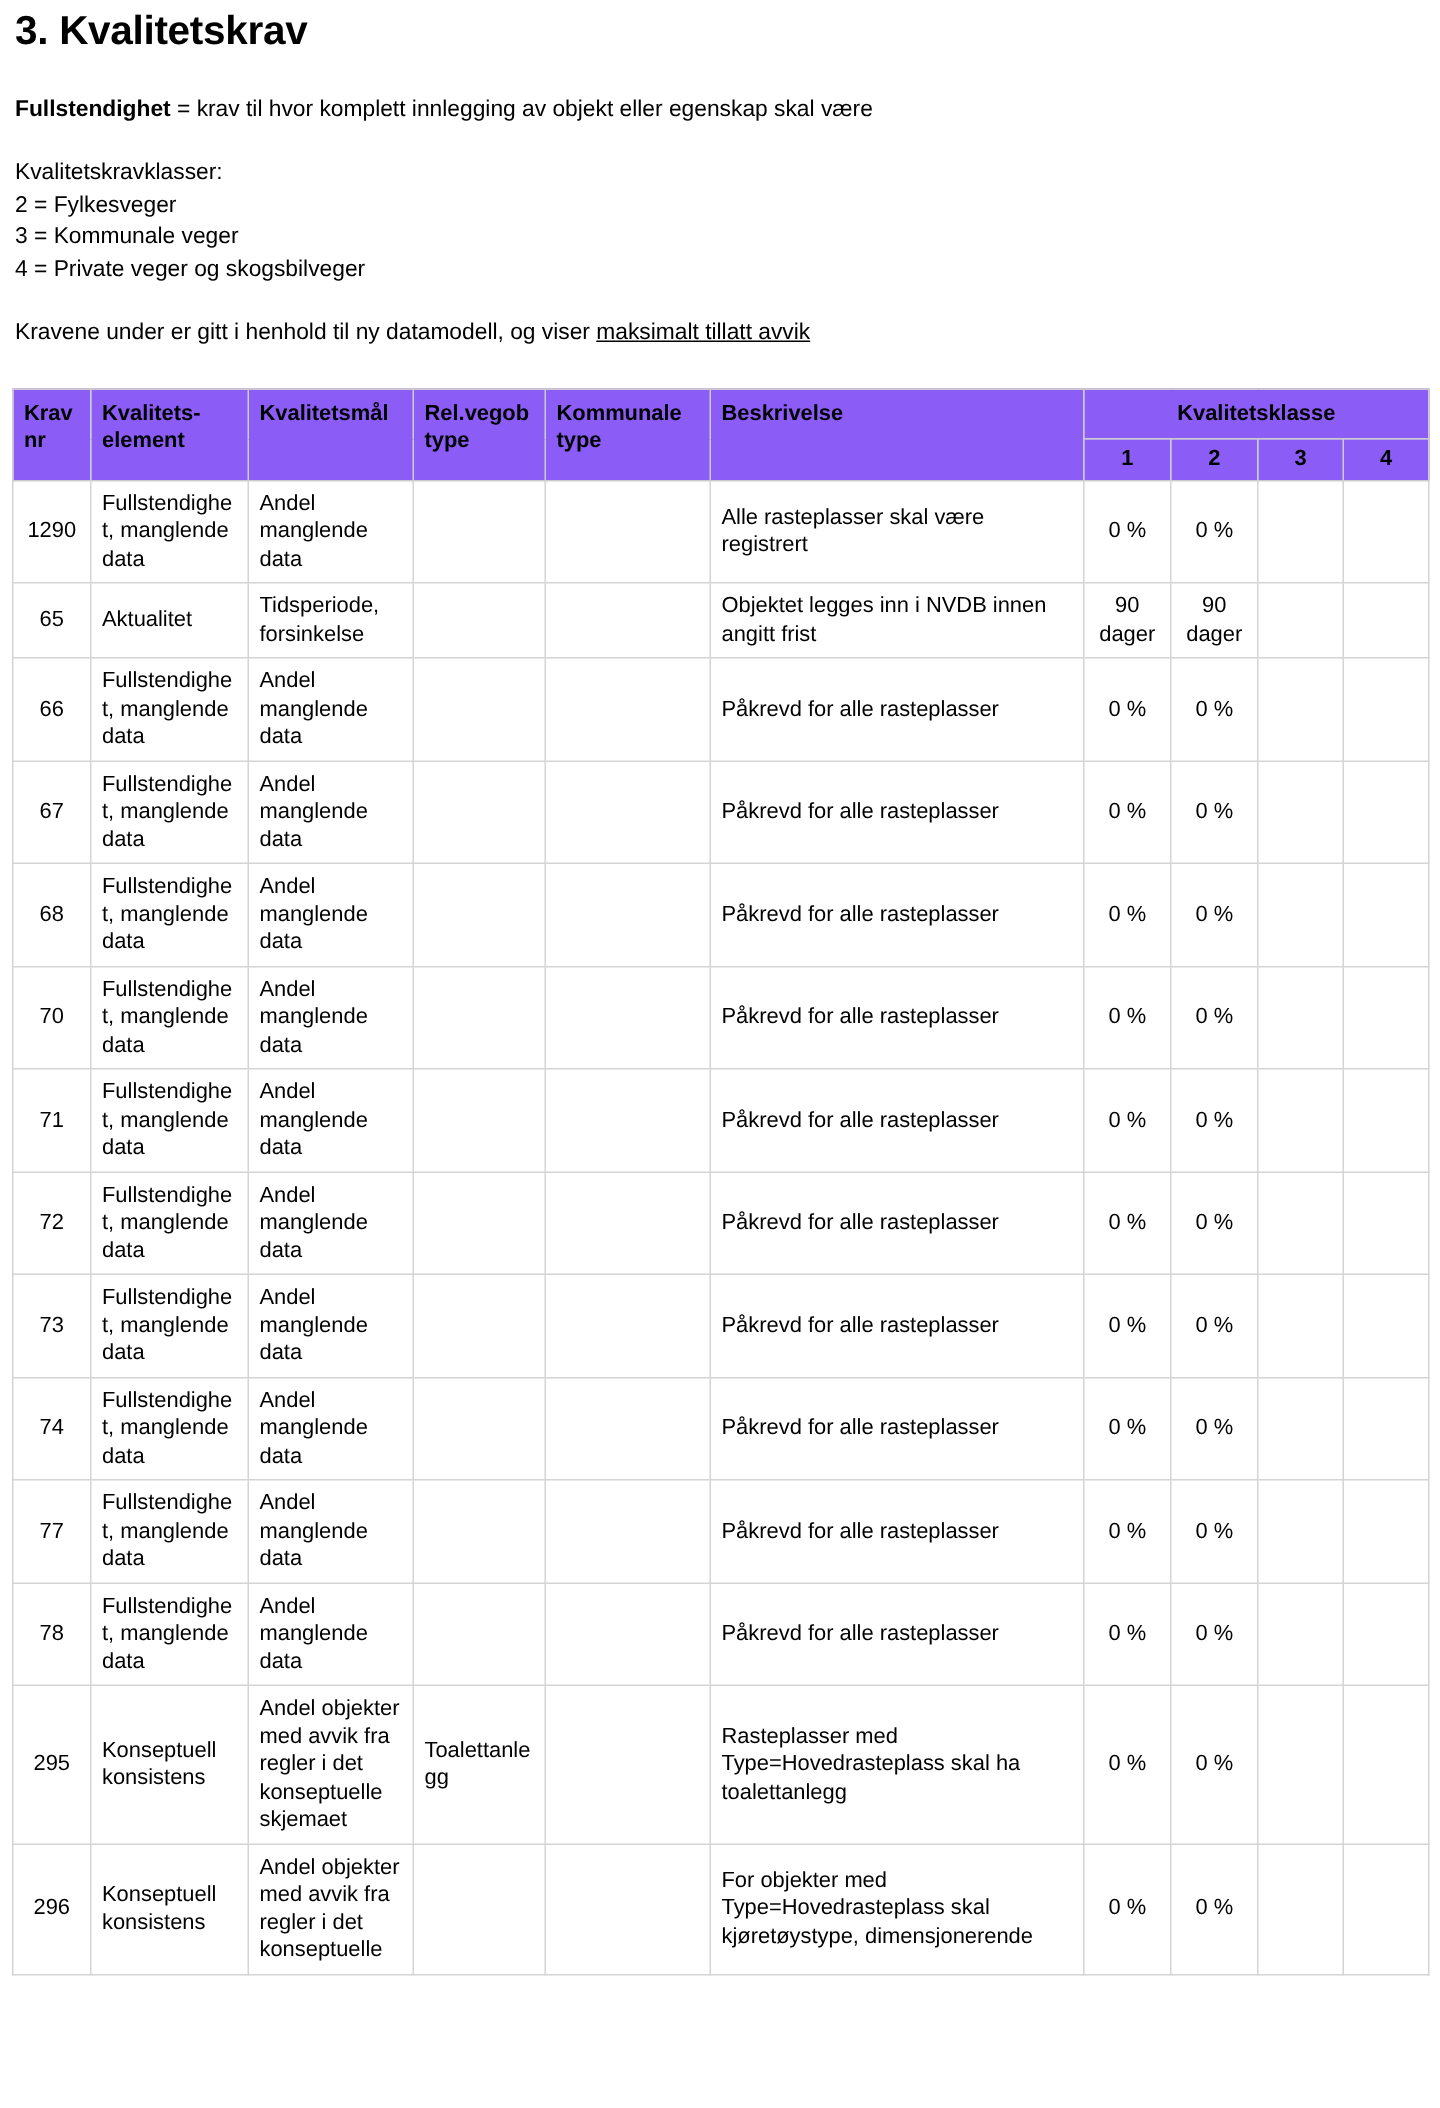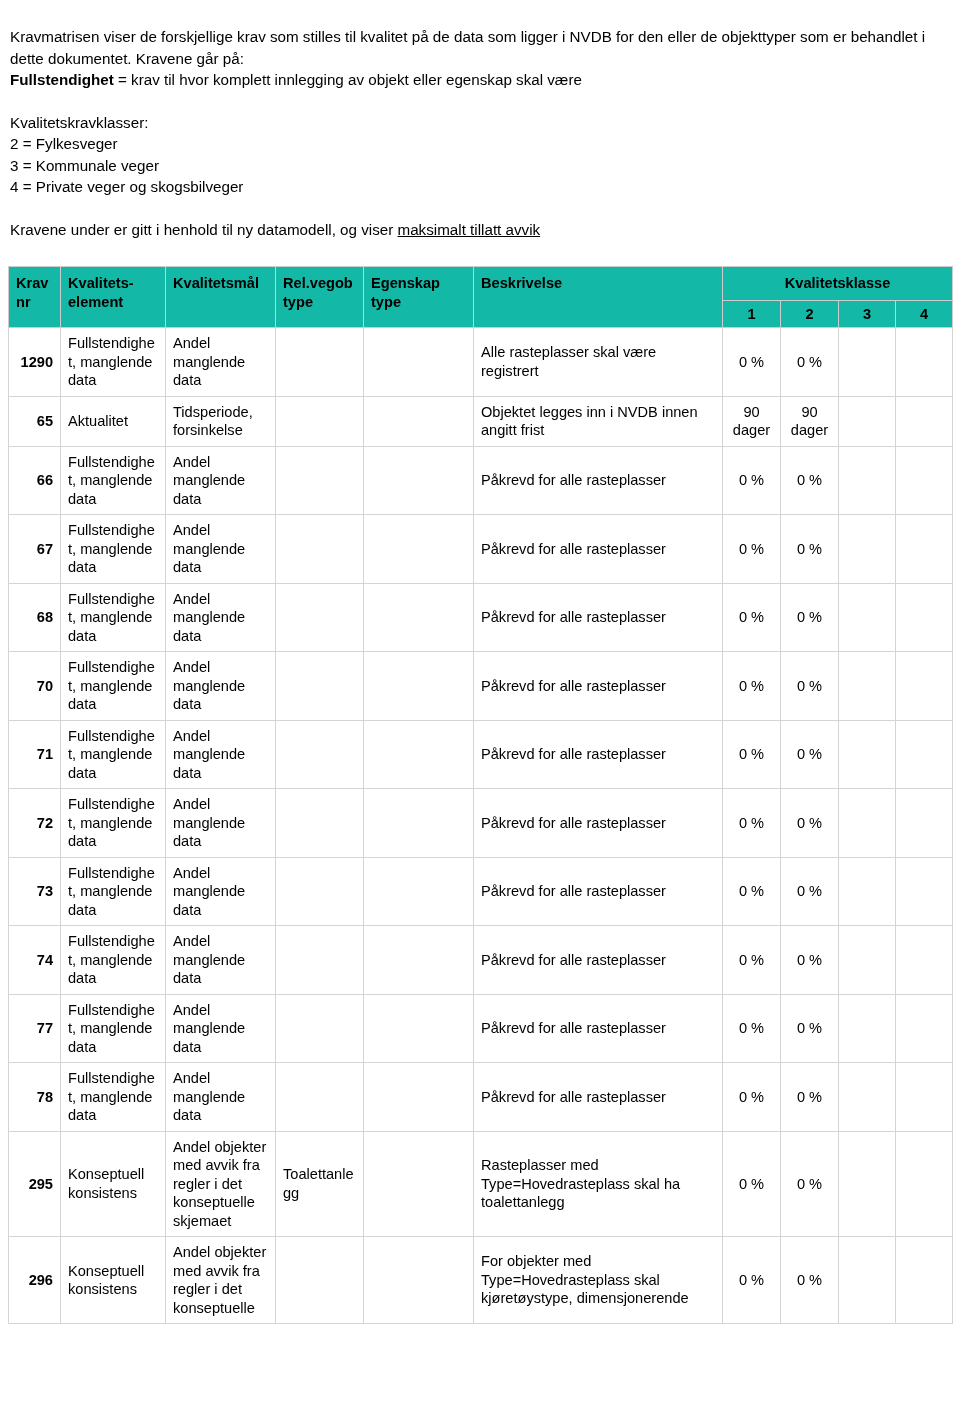--- a/index.html
+++ b/index.html
@@ -63,43 +63,42 @@
   .matrix th,
   .matrix td {
     border: 1px solid #d4d4d4;
     padding: 6px 7px;
     vertical-align: middle;
     text-align: left;
     font-weight: normal;
     word-wrap: break-word;
   }
   .matrix thead th {
-    background: #14b8a6;
+    background: #8b5cf6;
     font-weight: bold;
     border-color: #cccccc;
     vertical-align: top;
     padding-top: 7px;
     padding-bottom: 7px;
   }
   .matrix thead th.klasse-group {
     text-align: center;
     vertical-align: top;
   }
   .matrix thead th.klasse-num {
     text-align: center;
     vertical-align: middle;
     padding-top: 4px;
     padding-bottom: 4px;
   }
   .matrix tbody td {
     background: #ffffff;
   }
   .matrix td.c-kravnr {
-    text-align: right;
-    font-weight: bold;
+    text-align: center;
   }
   .matrix td.c-klasse {
     text-align: center;
     white-space: normal;
   }
   
   col.w-kravnr    { width: 52px; }
   col.w-element   { width: 105px; }
   col.w-maal      { width: 110px; }
   col.w-relvegob  { width: 88px; }
@@ -110,23 +109,23 @@
   col.w-k3        { width: 57px; }
   col.w-k4        { width: 57px; }
 
   .cellline { display: block; }
 </style>
 </head>
 <body>
 
 <div class="page">
 
+  <h1 class="doc-title">3. Kvalitetskrav</h1>
 
   <div class="intro">
-    <p>Kravmatrisen viser de forskjellige krav som stilles til kvalitet på de data som ligger i NVDB for den eller de objekttyper som er behandlet i dette dokumentet. Kravene går på:</p>
     <p><b>Fullstendighet</b><span> = krav til hvor komplett innlegging av objekt eller egenskap skal være</span></p>
 
     <div class="spacer"></div>
 
     <p>Kvalitetskravklasser:</p>
     <p>2 = Fylkesveger</p>
     <p>3 = Kommunale veger</p>
     <p>4 = Private veger og skogsbilveger</p>
 
     <div class="spacer"></div>
@@ -156,21 +155,21 @@
         <th rowspan="2">
           <span class="cellline">Kvalitets-</span>
           <span class="cellline">element</span>
         </th>
         <th rowspan="2">Kvalitetsmål</th>
         <th rowspan="2">
           <span class="cellline">Rel.vegob</span>
           <span class="cellline">type</span>
         </th>
         <th rowspan="2">
-          <span class="cellline">Egenskap</span>
+          <span class="cellline">Kommunale</span>
           <span class="cellline">type</span>
         </th>
         <th rowspan="2">Beskrivelse</th>
         <th colspan="4" class="klasse-group">Kvalitetsklasse</th>
       </tr>
       <tr>
         <th class="klasse-num">1</th>
         <th class="klasse-num">2</th>
         <th class="klasse-num">3</th>
         <th class="klasse-num">4</th>

